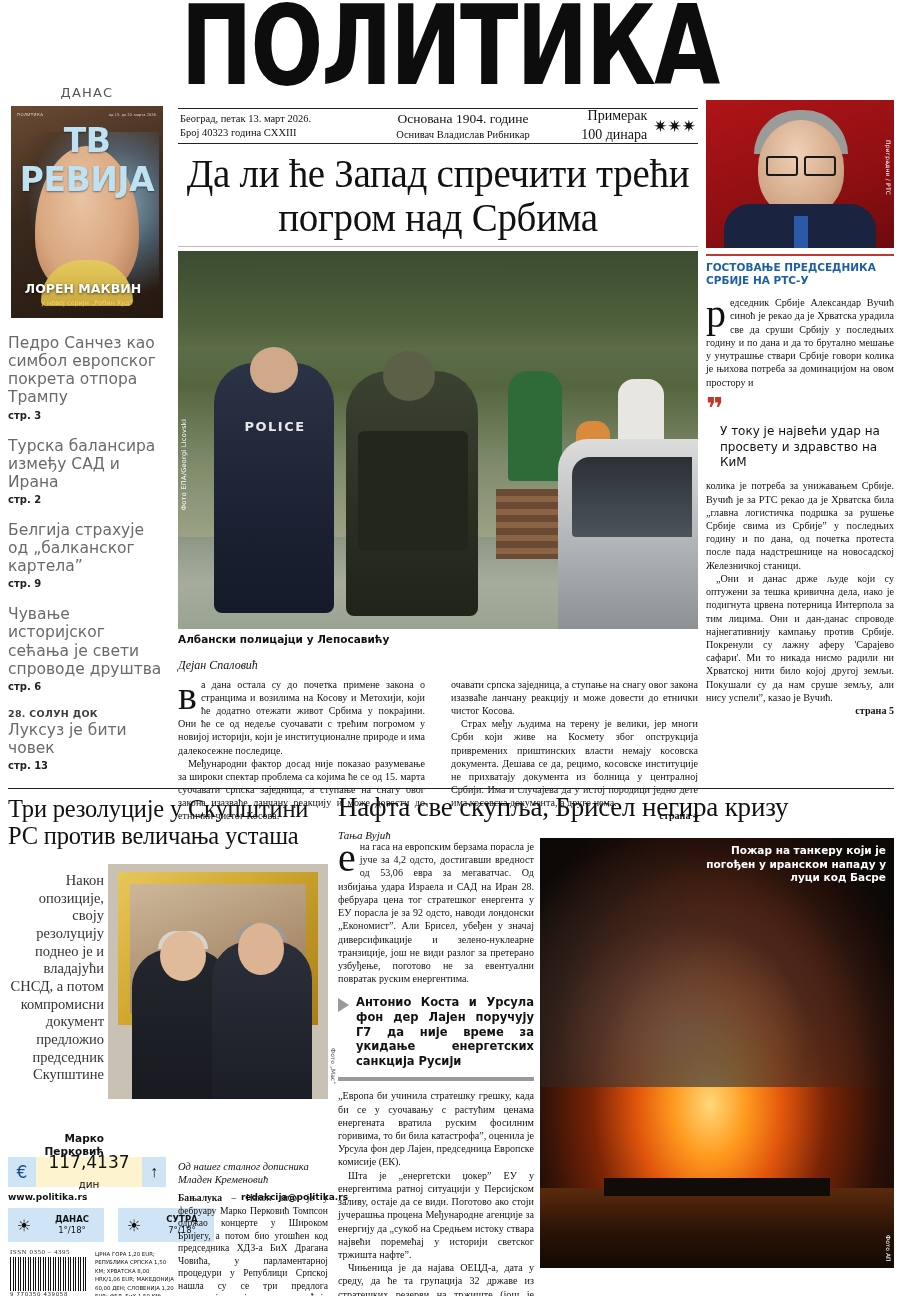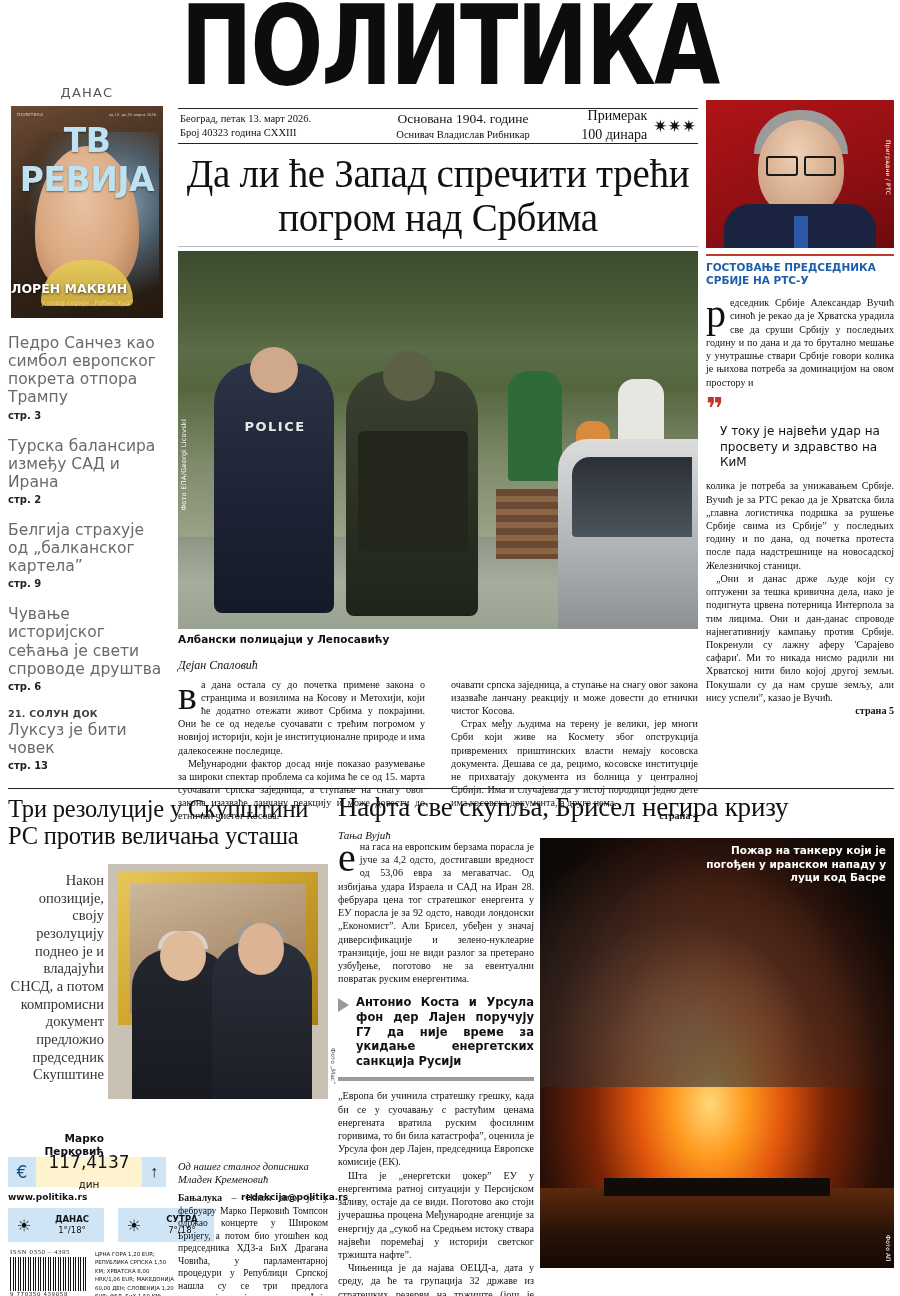--- a/index.html
+++ b/index.html
@@ -62,21 +62,21 @@
   .tv-hood {
     position:absolute; left:4px; top:26px; width:144px; height:180px;
     background: radial-gradient(ellipse at 70% 40%, rgba(150,190,215,.85) 0%, rgba(90,130,160,.55) 35%, rgba(40,30,22,.15) 62%, rgba(0,0,0,0) 75%);
   }
   .tv-dress {
     position:absolute; left:30px; bottom:12px; width:92px; height:46px;
     background: linear-gradient(180deg,#e5c95f 0%, #caa93f 100%);
     border-radius: 46px 46px 6px 6px;
   }
   .tv-cover .tvname {
-    position:absolute; left:0; right:8px; bottom:22px; text-align:left;
+    position:absolute; left:0; right:8px; bottom:22px; text-align:center;
     font-family:"DejaVu Sans",sans-serif; font-weight:700; font-size:12.5px;
     color:#fff; text-shadow:0 1px 3px rgba(0,0,0,.7);
   }
   .tv-cover .tvsub {
     position:absolute; left:0; right:0; bottom:11px; text-align:center;
     font-family:"DejaVu Sans",sans-serif; font-size:6.5px; color:#f3d46a;
   }
 
   .rail-item { margin-top: 16px; }
   .rail-kicker {
@@ -372,21 +372,21 @@
     </div>
     <div class="rail-item">
       <div class="rail-head">Белгија страхује од „балканског картела”</div>
       <div class="rail-page">стр. 9</div>
     </div>
     <div class="rail-item">
       <div class="rail-head">Чување историјског сећања је свети спроводе друштва</div>
       <div class="rail-page">стр. 6</div>
     </div>
     <div class="rail-item">
-      <div class="rail-kicker">21. СОЛУН ДОК</div>
+      <div class="rail-kicker">28. СОЛУН ДОК</div>
       <div class="rail-head">Луксуз је бити човек</div>
       <div class="rail-page">стр. 13</div>
     </div>
   </div>
 
   <div class="folio">
     <div class="folio-col folio-l">
       <div>Београд, петак 13. март 2026.</div>
       <div>Број 40323 година CXXIII</div>
     </div>

